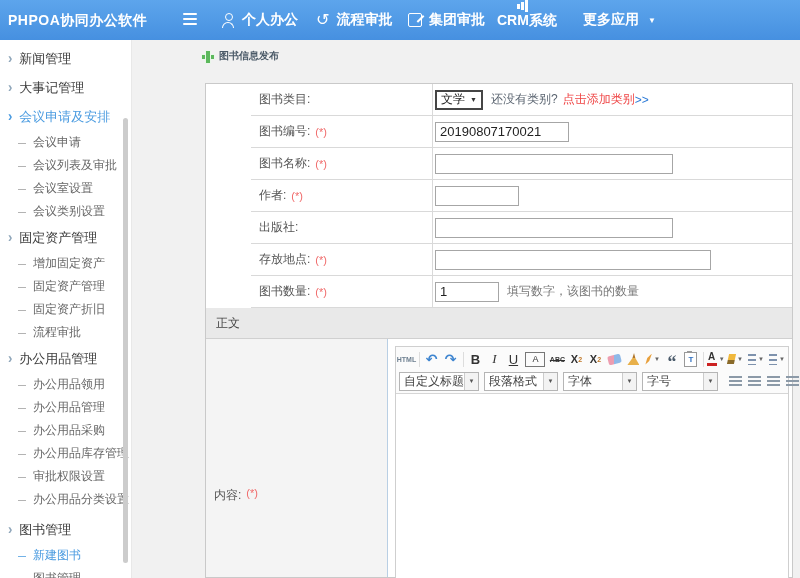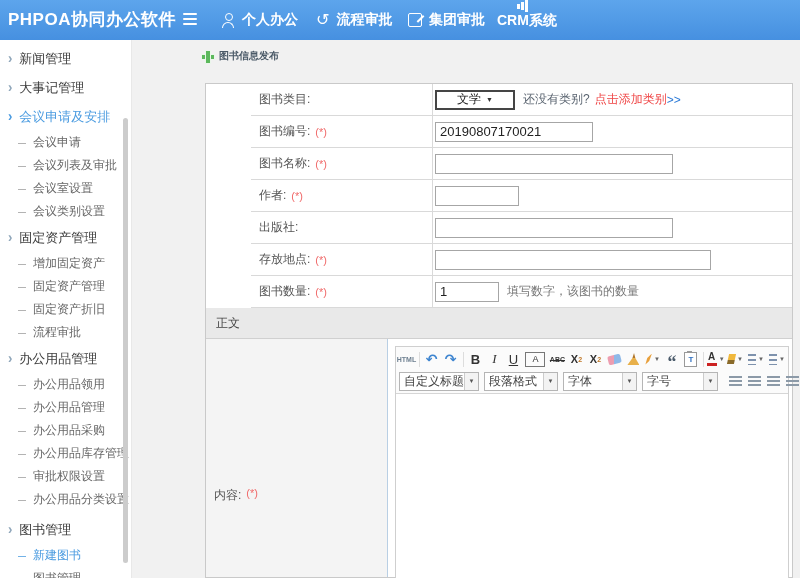--- a/index.html
+++ b/index.html
@@ -6,21 +6,21 @@
   body{
     width:800px;height:578px;position:relative;overflow:hidden;
     background:#f1f1f1;
     font-family:"Liberation Sans","DejaVu Sans",sans-serif;
     -webkit-font-smoothing:antialiased;
   }
   
   .topbar{position:absolute;top:0;left:0;width:800px;height:40px;
     background:linear-gradient(#5da5ec,#4690e0);z-index:5;}
   .logo{position:absolute;left:8px;top:0;height:40px;line-height:40px;
-    color:#fff;font-size:17px;font-weight:bold;letter-spacing:.5px;}
+    color:#fff;font-size:14px;font-weight:bold;letter-spacing:.5px;}
   .hamburger{position:absolute;left:183px;top:13px;width:15px;height:14px;cursor:pointer;}
   .hamburger i{display:block;width:14px;height:2px;background:#fff;margin:0 0 3px 0;border-radius:1px;}
   .nav-item{position:absolute;top:0;height:40px;display:flex;align-items:center;
     color:#fff;font-size:14px;font-weight:600;cursor:pointer;}
   .nav-item .ic{margin-right:7px;display:flex;align-items:center;}
   .n1{left:222px;} .n2{left:316px;} .n3{left:408px;} .n4{left:497px;flex-direction:column;} .n5{left:583px;}
   .person-icon{width:13px;height:15px;position:relative;}
   .person-icon .head{position:absolute;left:3px;top:0;width:6px;height:6px;border:1.5px solid #fff;border-radius:50%;}
   .person-icon .body{position:absolute;left:0;bottom:0;width:10px;height:5px;border:1.5px solid #fff;
     border-bottom:none;border-radius:7px 7px 0 0;}
@@ -54,24 +54,24 @@
   
   .form{position:absolute;left:205px;top:83px;width:588px;height:495px;
     box-sizing:border-box;border:1px solid #c9c9c9;background:#fff;}
   .f-row{height:32px;box-sizing:border-box;border-bottom:1px solid #d9d9d9;display:flex;margin-left:45px;}
   .f-label{width:182px;box-sizing:border-box;border-right:1px solid #d9d9d9;
     display:flex;align-items:center;padding-left:8px;gap:5px;font-size:12px;color:#555;}
   .star{color:#f06a6a;font-size:11px;}
   .f-value{flex:1;display:flex;align-items:center;padding-left:2px;font-size:12px;color:#555;}
   .inp{height:20px;border:1px solid #a6a6a6;box-sizing:border-box;background:#fff;
     font-size:13px;color:#222;padding:0 4px;font-family:inherit;}
-  .w-code{width:158px;} .w-name{width:238px;} .w-author{width:84px;}
+  .w-code{width:134px;} .w-name{width:238px;} .w-author{width:84px;}
   .w-pub{width:238px;} .w-loc{width:276px;} .w-qty{width:64px;}
   .cat-select{height:20px;box-sizing:border-box;border:2px solid #454545;background:#fff;
-    display:flex;align-items:center;padding:0 20px;gap:5px;cursor:pointer;}
+    display:flex;align-items:center;padding:0 4px;gap:5px;cursor:pointer;}
   .cat-select .val{font-size:12px;color:#222;}
   .cat-select .car{font-size:7px;color:#333;}
   .cat-hint{margin-left:8px;color:#5a6470;}
   .add-cat-link{margin-left:5px;color:#ef4444;cursor:pointer;}
   .add-cat-arrows{color:#2f7cd8;cursor:pointer;}
   .qty-hint{margin-left:8px;color:#777;}
   .section-header{height:31px;box-sizing:border-box;border-bottom:1px solid #d0d0d0;
     background:#e9e9e9;display:flex;align-items:center;padding-left:10px;
     font-size:12px;color:#444;}
   .content-row{height:238px;display:flex;box-shadow:inset 1px 0 0 #9fc2e0;}
@@ -151,20 +151,24 @@
     <span>集团审批</span>
   </div>
   <div class="nav-item n4">
     <span class="ic chart-icon">
         <i class="b1"></i>
         <i class="b2"></i>
         <i class="b3"></i>
       </span>
     <span>CRM系统</span>
   </div>
+  <div class="nav-item n5">
+    <span>更多应用</span>
+    <span class="caret-sm">▼</span>
+  </div>
 </div>
 
 <div class="sidebar">
   <div class="side-group">
     <span class="chev">›</span>
     <span>新闻管理</span>
   </div>
   <div class="side-group">
     <span class="chev">›</span>
     <span>大事记管理</span>

